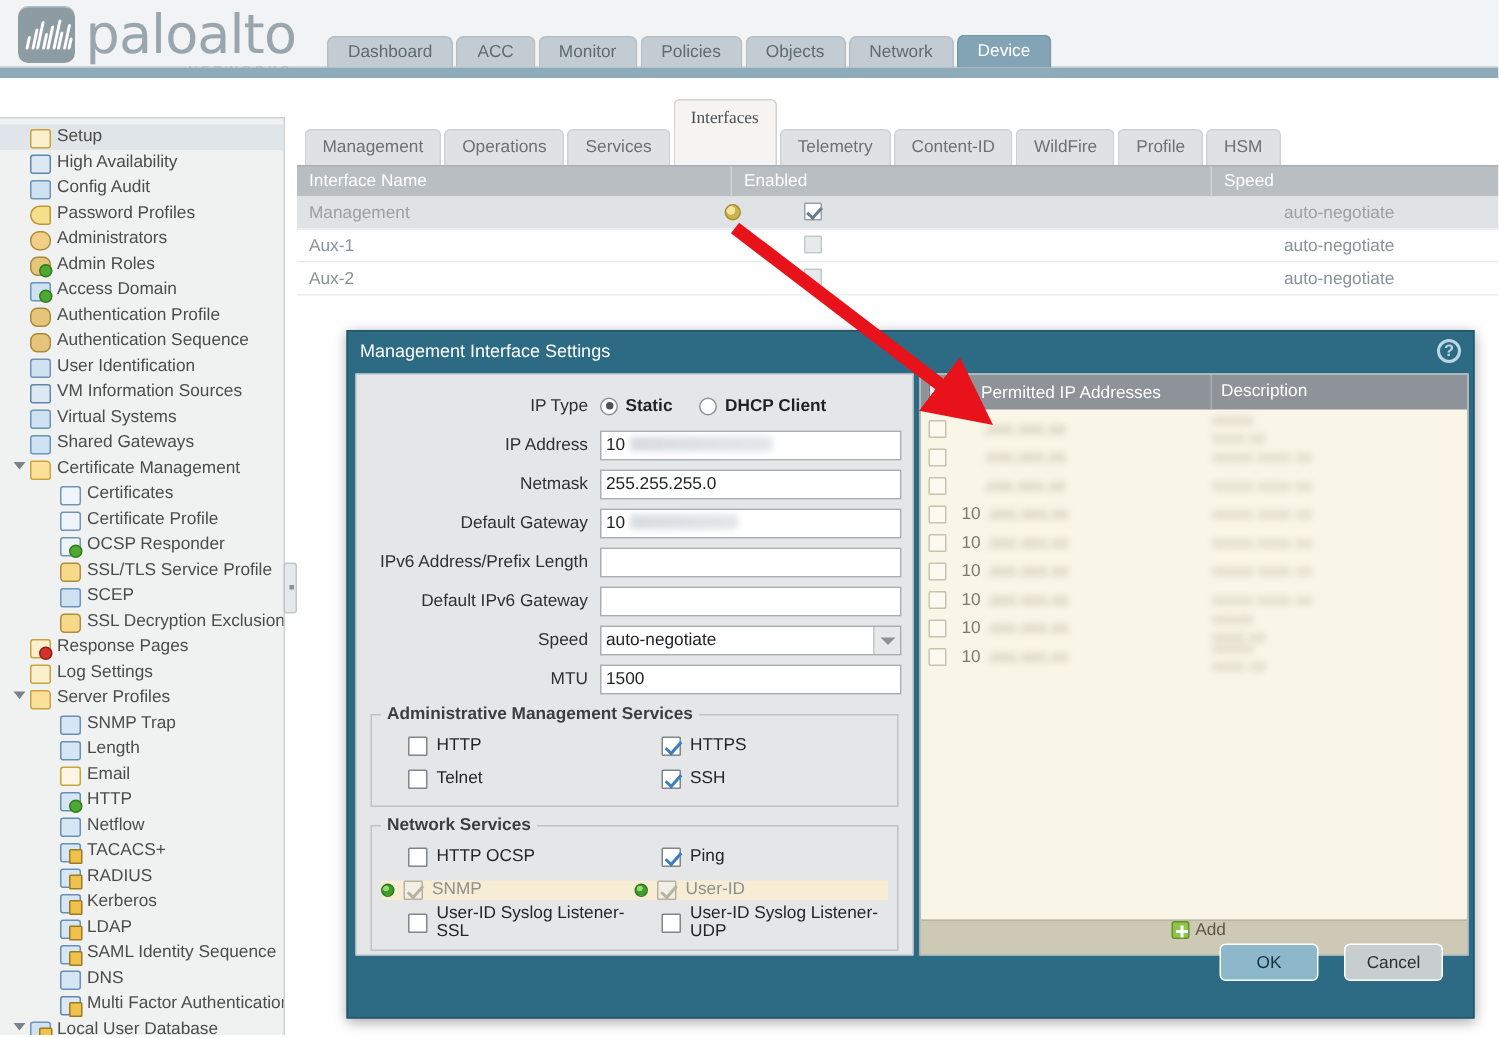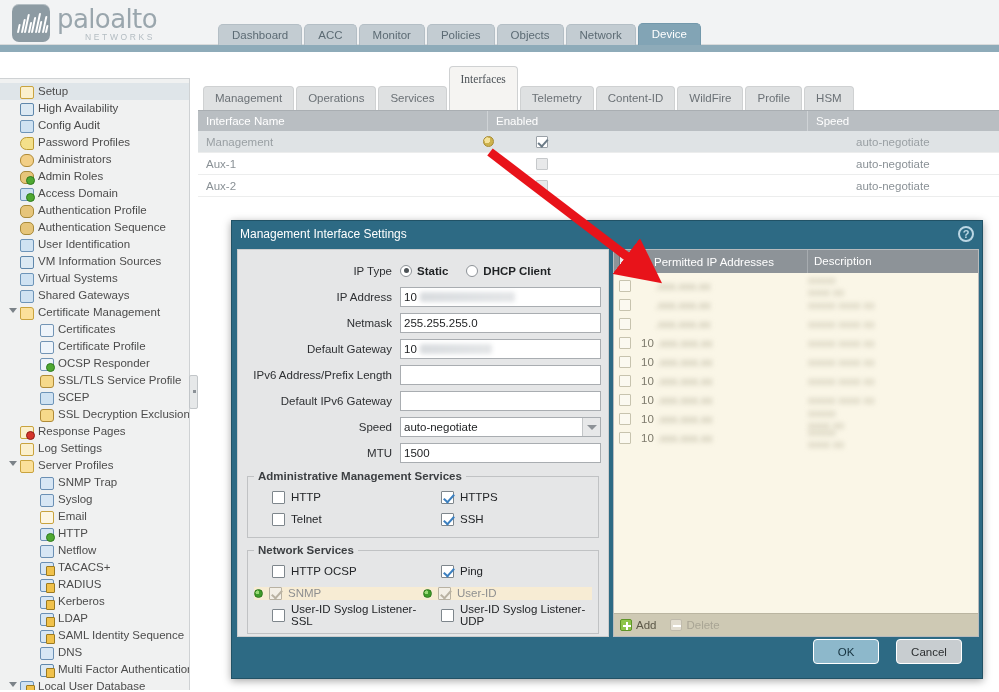--- a/index.html
+++ b/index.html
@@ -27,21 +27,21 @@
   .logo-mark {
     width: 38px; height: 38px; border-radius: 7px;
     background: #8d9ba3;
     position: relative; overflow: hidden;
     box-shadow: inset 0 1px 0 rgba(255,255,255,.35);
   }
   .logo-bars { position:absolute; left:7px; top:9px; display:flex; align-items:flex-end; gap:1.5px; height:20px; transform: skewX(-12deg); }
   .logo-bars i { display:block; width:2px; background:#fff; border-radius:1px; }
   .logo-text { margin-left: 7px; margin-top: 2px; line-height: 1; }
   .logo-name {
-    font-size: 26px; color: #9aa6ad; letter-spacing: -0.6px;
+    font-size: 36px; color: #9aa6ad; letter-spacing: -0.6px;
     font-family: "DejaVu Sans", sans-serif; font-weight: 400;
   }
   .logo-sub {
     font-size: 8.5px; color: #b3bcc2; letter-spacing: 2.6px;
     text-align: right; margin-top: 1px; padding-right: 2px;
     font-family: "Liberation Sans", sans-serif;
   }
 
   
   .main-tabs {
@@ -285,36 +285,36 @@
   .ptrow .k .cb {
     width:12px;height:12px;background:#fbf9f0;border:1px solid #c7c3ae;border-radius:1px;
   }
   .ptrow .v { flex:1; font-size:11.5px; color:#7d7a6c; padding-left:5px; white-space:nowrap; }
   .ptrow .d { width:170px; }
   .blurtext { filter: blur(2.6px); color:#b3ae97; display:inline-block; }
   .blurtext.desc { color:#bdb8a1; }
   .pt-footer {
     position:absolute; left:0; bottom:0; width:100%; height:23px;
     background:#cec9b4; border-top:1px solid #bab5a1;
-    display:flex; align-items:center; gap:14px; padding-left:6px;
+    display:flex; align-items:center; gap:14px; padding-left:6px;flex-direction:column;
   }
   .ftbtn { display:flex; align-items:center; gap:4px; font-size:11.5px; color:#5c5848; cursor:pointer;}
   .ftbtn.disabled { color:#a9a595; cursor:default; }
   .plus-ic {
     width:12px;height:12px;border-radius:2px;background:#8ec549;border:1px solid #5f9428;position:relative;
   }
   .plus-ic::before{content:'';position:absolute;left:5px;top:2px;width:2px;height:8px;background:#fff;}
   .plus-ic::after{content:'';position:absolute;left:2px;top:5px;width:8px;height:2px;background:#fff;}
   .minus-ic {
     width:12px;height:12px;border-radius:2px;background:#e2ddd0;border:1px solid #c0bbac;position:relative;
   }
   .minus-ic::after{content:'';position:absolute;left:2px;top:5px;width:8px;height:2px;background:#fff;}
 
   .dlg-footer {
-    position:absolute; left:0; bottom:4px; width:100%; height:42px;
+    position:absolute; left:0; bottom:14px; width:100%; height:42px;
   }
   .btn {
     position:absolute; bottom:10px; height:25px; min-width:66px;
     border:1px solid #ffffff; border-radius:4px;
     font-size:11.5px; color:#2c2f31; cursor:pointer;
     background:#8fb9cc;
     display:flex; align-items:center; justify-content:center;
   }
   .btn.ok { right:103px; width:66px; background:#8db8cb; color:#15323f; }
   .btn.cancel { right:20px; width:66px; background:#c8cdd0; color:#2c2f31; }
@@ -506,21 +506,21 @@
         <div class="side-item lvl2">
           <span class="ico">
             <span class="ic ic-srv"></span>
           </span>
           <span class="lbl">SNMP Trap</span>
         </div>
         <div class="side-item lvl2">
           <span class="ico">
             <span class="ic ic-srv"></span>
           </span>
-          <span class="lbl">Syslog</span>
+          <span class="lbl">Length</span>
         </div>
         <div class="side-item lvl2">
           <span class="ico">
             <span class="ic ic-mail"></span>
           </span>
           <span class="lbl">Email</span>
         </div>
         <div class="side-item lvl2">
           <span class="ico">
             <span class="ic ic-srv ic-dot-green"></span>

